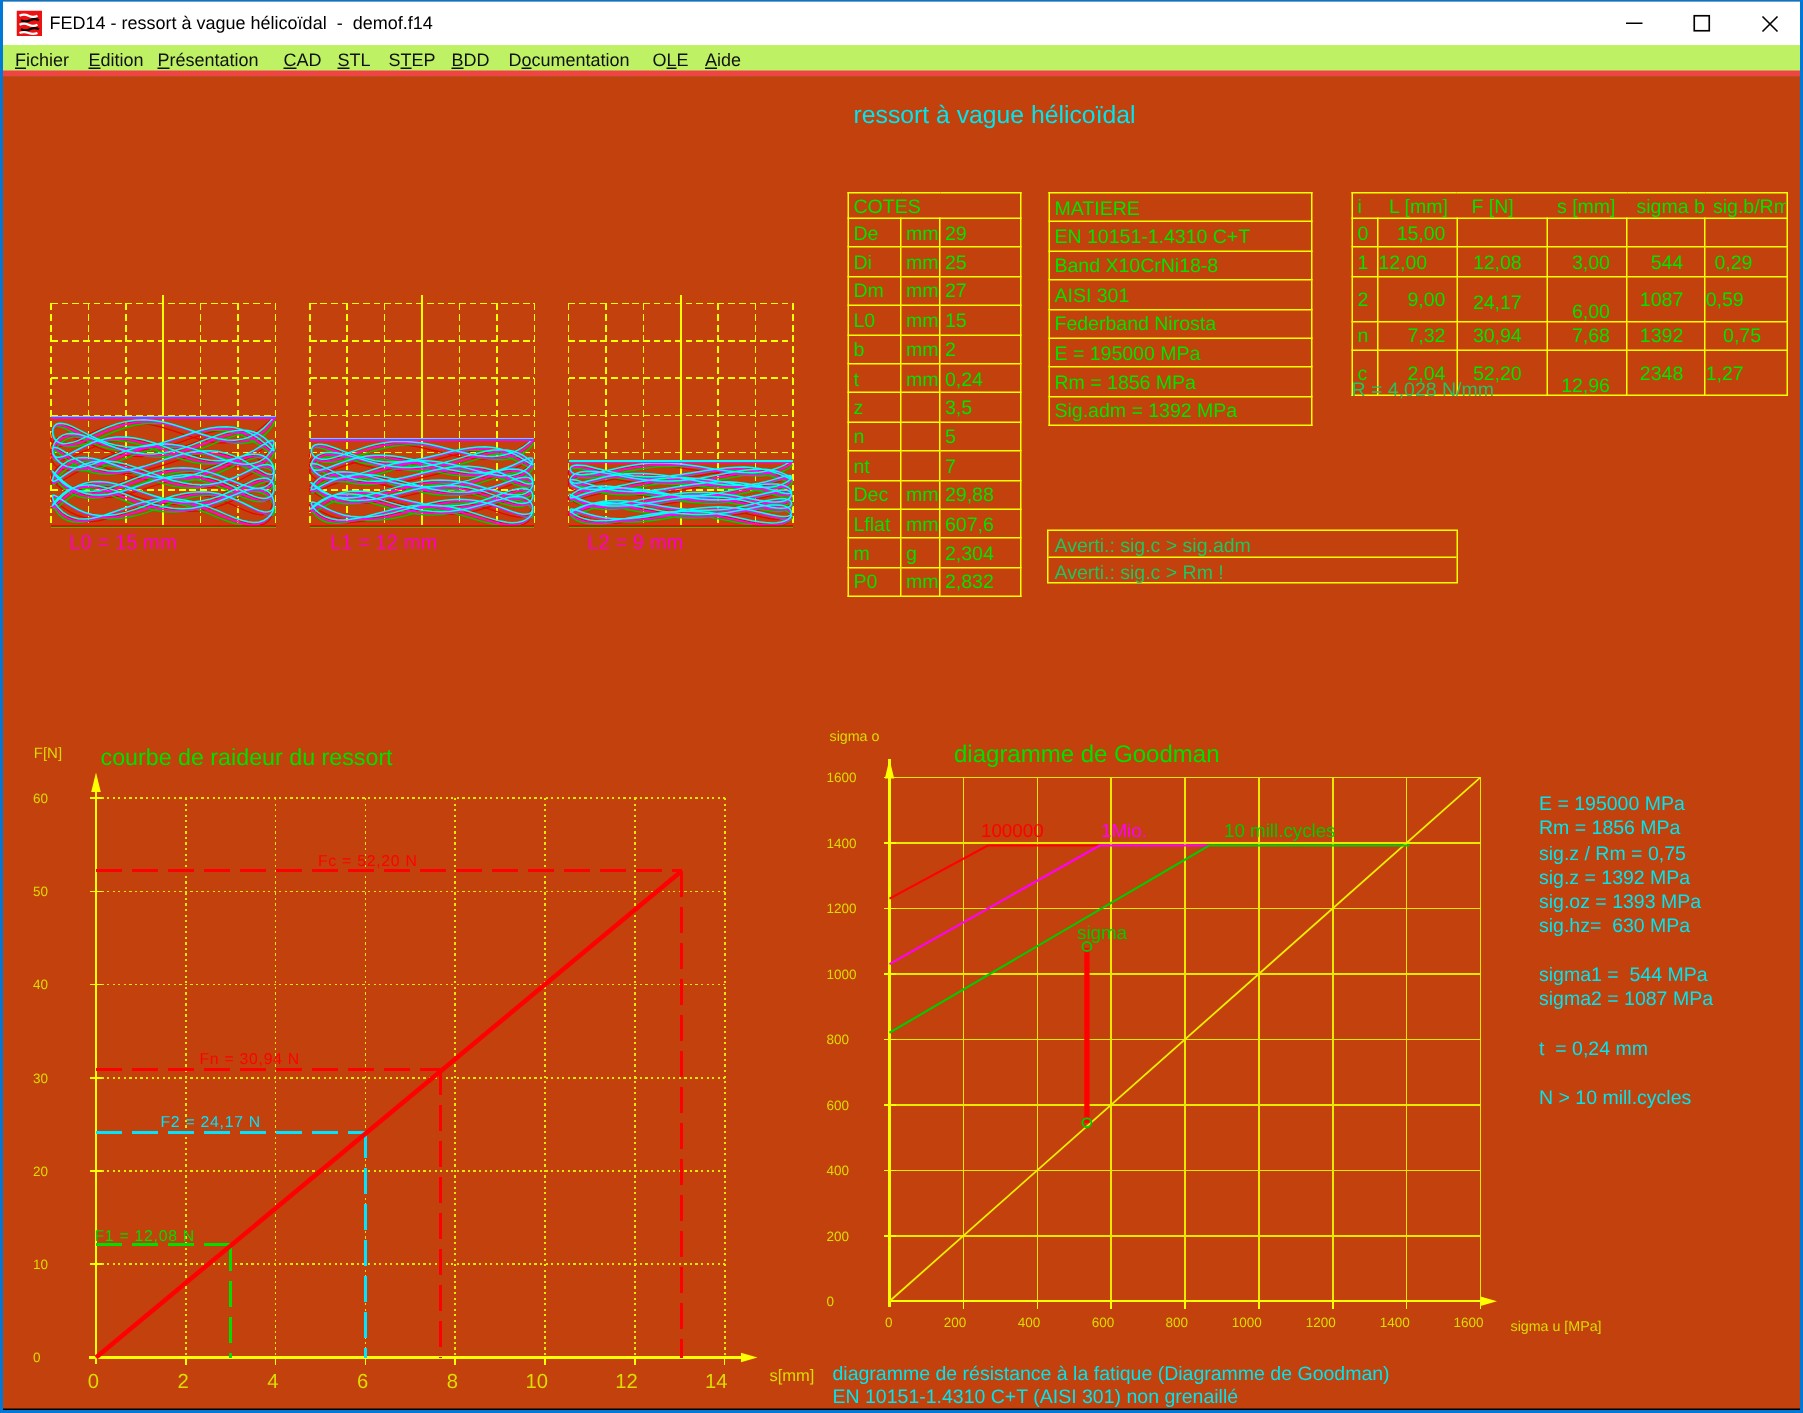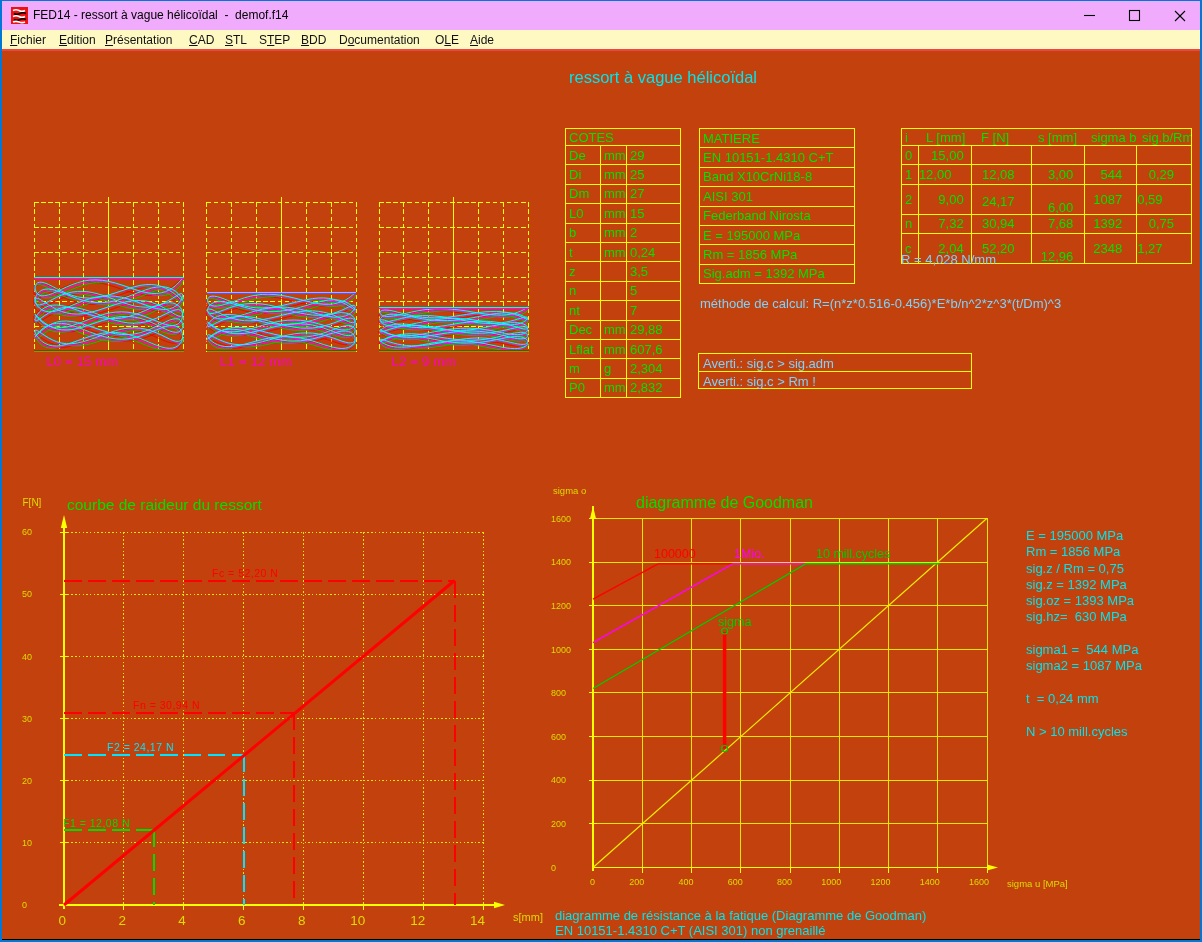--- a/index.html
+++ b/index.html
@@ -1,26 +1,26 @@
 <!DOCTYPE html>
 <html><head><meta charset="utf-8"><style>
 *{margin:0;padding:0;box-sizing:border-box}
 html,body{width:1202px;height:942px;background:#000;overflow:hidden;font-family:"Liberation Sans",sans-serif}
 #win{position:absolute;left:0;top:0;width:1202px;height:942px;border:2px solid #0078d7;border-top-width:1px}
-#tb{position:absolute;left:0;top:0;width:100%;height:29px;background:#f0abfc}
+#tb{position:absolute;left:0;top:0;width:100%;height:29px;background:#ffffff}
 #tb .title{position:absolute;left:31px;top:7px;font-size:12px;color:#000}
-#mb{position:absolute;left:0;top:29px;width:100%;height:21px;background:#fef9c3;border-bottom:2px solid #ef4444}
+#mb{position:absolute;left:0;top:29px;width:100%;height:21px;background:#bef264;border-bottom:4px solid #ef4444}
 #mb span{position:absolute;top:3px;font-size:12px;color:#111}
 #mb u{text-decoration:underline}
 #canvas{position:absolute;left:0;top:50px;width:1198px;height:888px;background:#c2410c}
 svg text{font-family:"Liberation Sans",sans-serif}
 .yt{position:absolute;border-collapse:collapse;color:#00e400;font-size:13px}
 .yt td{border:1px solid #ffff00;padding:0 0 0 3px;height:19.4px;line-height:13px;white-space:nowrap;overflow:hidden}
 .yt .rh td{height:17px}
-.gtxt{position:absolute;color:#7dd3fc;font-size:13px;white-space:nowrap}
+.gtxt{position:absolute;color:#22c55e;font-size:13px;white-space:nowrap}
 .ctxt{position:absolute;color:#00e5ee;font-size:13px;white-space:nowrap}
 </style></head>
 <body>
 <div id="win">
 <div id="tb">
 <svg style="position:absolute;left:9px;top:6px" width="17" height="17" viewBox="0 0 17 17">
 <rect width="17" height="17" fill="#ee1111"></rect>
 <g stroke-width="1.6" fill="none">
 <path d="M2,3.5 Q5,2 8,3.5 T14,3.5" stroke="#fff"></path>
 <path d="M3,6.5 Q6,8 9,6.5 T15,6.5" stroke="#000"></path>
@@ -357,21 +357,21 @@
           <td style="width:26px">g</td>
           <td>2,304</td>
         </tr>
         <tr>
           <td style="width:35px">P0</td>
           <td style="width:26px">mm</td>
           <td>2,832</td>
         </tr>
       </tbody>
     </table>
-<table class="yt" style="left:697px;top:127px;width:156px">
+<table class="yt" style="left:697px;top:127px;width:176px">
       <tbody>
         <tr>
           <td>MATIERE</td>
         </tr>
         <tr>
           <td>EN 10151-1.4310 C+T</td>
         </tr>
         <tr>
           <td>Band X10CrNi18-8</td>
         </tr>
@@ -419,21 +419,21 @@
           <td style="text-align:right;padding:0 11px 0 0"></td>
           <td style="text-align:right;padding:0 14px 0 0"></td>
           <td style="text-align:right;padding:0 17px 0 0"></td>
         </tr>
         <tr>
           <td>1</td>
           <td style="text-align:left;padding:0 7px 0 0">12,00</td>
           <td style="text-align:right;padding:0 17px 0 0">12,08</td>
           <td style="text-align:right;padding:0 11px 0 0">3,00</td>
           <td style="text-align:right;padding:0 14px 0 0">544</td>
-          <td style="text-align:right;padding:0 17px 0 0">0,29</td>
+          <td style="text-align:center;padding:0 17px 0 0">0,29</td>
         </tr>
         <tr>
           <td>2</td>
           <td style="text-align:right;padding:0 7px 0 0">9,00</td>
           <td style="text-align:right;padding:4px 17px 0 0">24,17</td>
           <td style="text-align:right;padding:16px 11px 0 0">6,00</td>
           <td style="text-align:right;padding:0 14px 0 0">1087</td>
           <td style="padding:0 17px 0 0">0,59</td>
         </tr>
         <tr>
@@ -448,21 +448,20 @@
           <td>c</td>
           <td style="text-align:right;padding:0 7px 0 0">2,04</td>
           <td style="text-align:right;padding:0 17px 0 0">52,20</td>
           <td style="text-align:right;padding:16px 11px 0 0">12,96</td>
           <td style="text-align:right;padding:0 14px 0 0">2348</td>
           <td style="padding:0 17px 0 0">1,27</td>
         </tr>
       </tbody>
     </table>
 <div class="gtxt" style="left:899px;top:251px">R = 4,028 N/mm</div>
-<div class="gtxt" style="left:698px;top:295px">méthode de calcul: R=(n*z*0.516-0.456)*E*b/n^2*z^3*(t/Dm)^3</div>
 <div style="position:absolute;left:696px;top:352px;width:274px;height:36px;border:1px solid #ffff00">
 <div style="position:absolute;left:0;top:17px;width:272px;border-bottom:1px solid #ffff00"></div>
 <div class="gtxt" style="left:4px;top:2px">Averti.: sig.c &gt; sig.adm</div>
 <div class="gtxt" style="left:4px;top:20px">Averti.: sig.c &gt; Rm !</div>
 </div>
 <div class="ctxt" style="left:1024px;top:527px;line-height:16.3px">E = 195000 MPa<br>Rm = 1856 MPa<br>sig.z / Rm = 0,75<br>sig.z = 1392 MPa<br>sig.oz = 1393 MPa<br>sig.hz=&nbsp; 630 MPa<br>&nbsp;<br>sigma1 =&nbsp; 544 MPa<br>sigma2 = 1087 MPa<br>&nbsp;<br>t&nbsp; = 0,24 mm<br>&nbsp;<br>N &gt; 10 mill.cycles</div>
 <div class="ctxt" style="left:553px;top:907px;font-size:13px">diagramme de résistance à la fatique (Diagramme de Goodman)<br>EN 10151-1.4310 C+T (AISI 301) non grenaillé</div>
 </div>
 
 </body></html>

